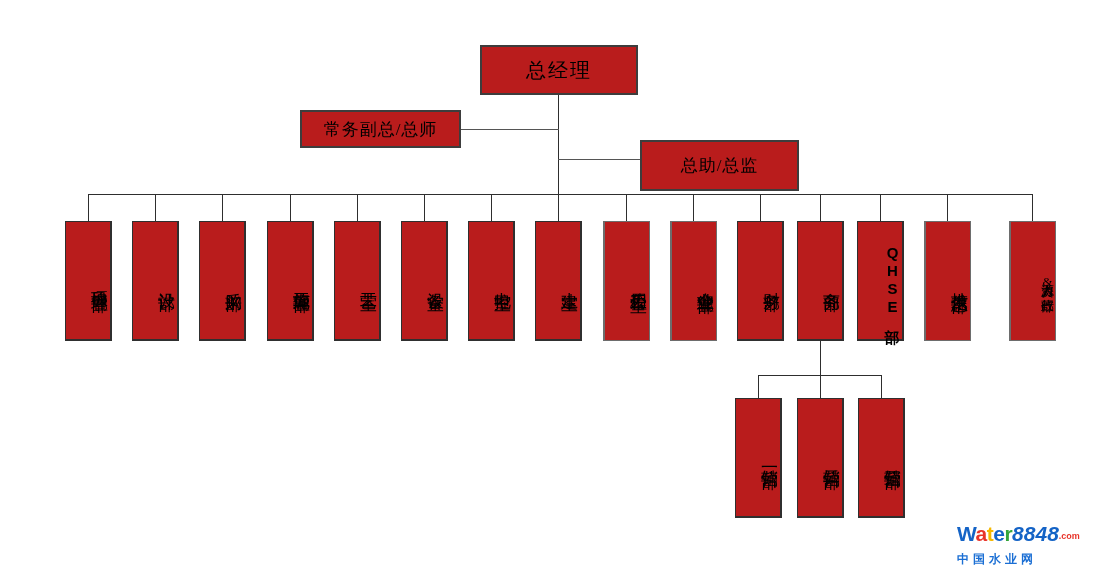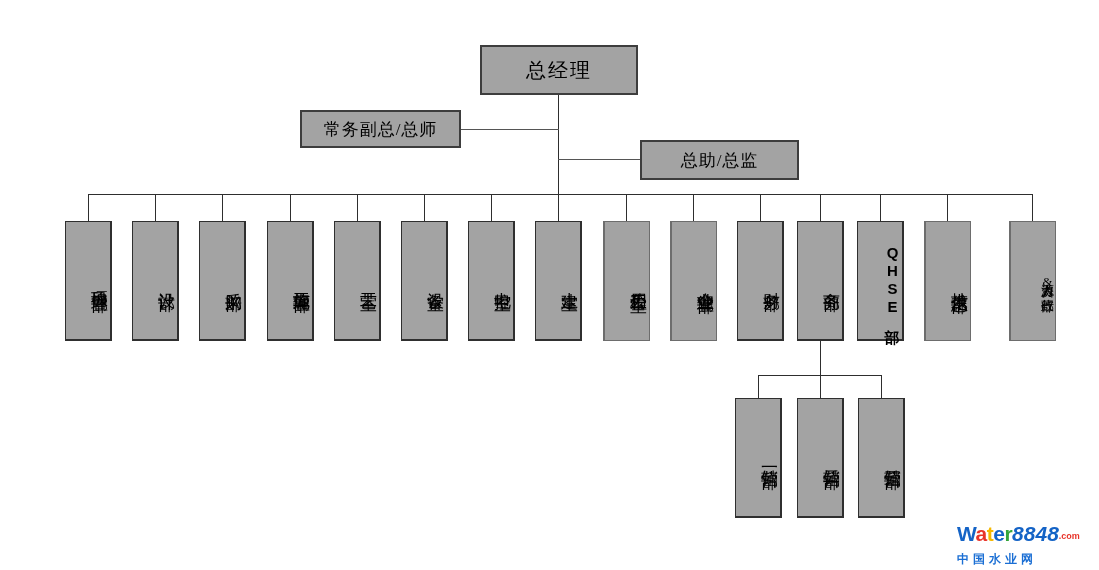--- a/index.html
+++ b/index.html
@@ -9,21 +9,21 @@
     font-family:"Liberation Serif","DejaVu Serif",serif;
     overflow:hidden;
     position:relative;
   }
   #chart{
     position:absolute;left:0;top:0;width:1099px;height:570px;
   }
   .box{
     position:absolute;
     box-sizing:border-box;
-    background:#a3a3a3;
+    background:#b91c1c;
     border:1px solid #3a3a3a;
     display:flex;
     align-items:center;
     justify-content:center;
     color:#000;
   }
   
   .box.heavy{
     border-color:#2f2f2f;
     border-right-width:2px;
@@ -141,21 +141,21 @@
   <div class="ln v dark" style="left:881px;top:375px;height:23px;"></div>
 
   <div class="box box-top" style="left:480px;top:45px;width:158px;height:50px;">
     <span>总经理</span>
   </div>
 
   <div class="box box-mid" style="left:300px;top:110px;width:161px;height:38px;">
     <span>常务副总/总师</span>
   </div>
 
-  <div class="box box-mid" style="left:640px;top:140px;width:159px;height:40px;">
+  <div class="box box-mid" style="left:640px;top:140px;width:159px;height:51px;">
     <span>总助/总监</span>
   </div>
 
   <div class="box vbox heavy" style="left:65px;top:221px;width:47px;height:120px;">
     <span>项目管理部</span>
   </div>
 
   <div class="box vbox heavy" style="left:132px;top:221px;width:47px;height:120px;">
     <span>设计部</span>
   </div>

